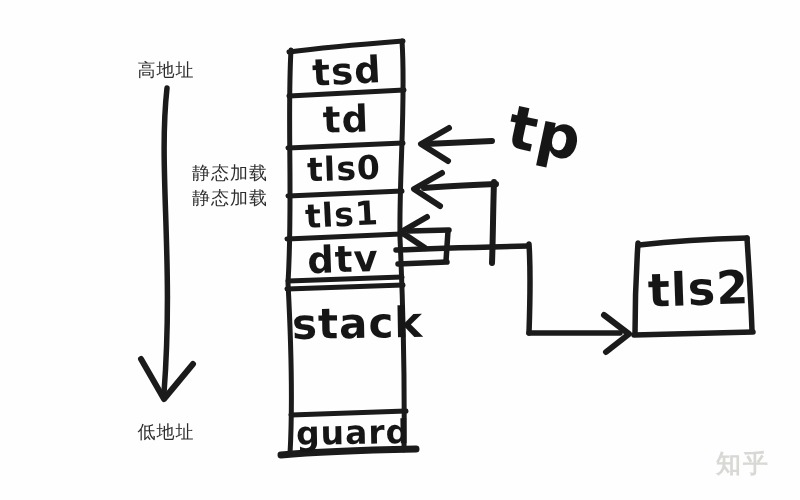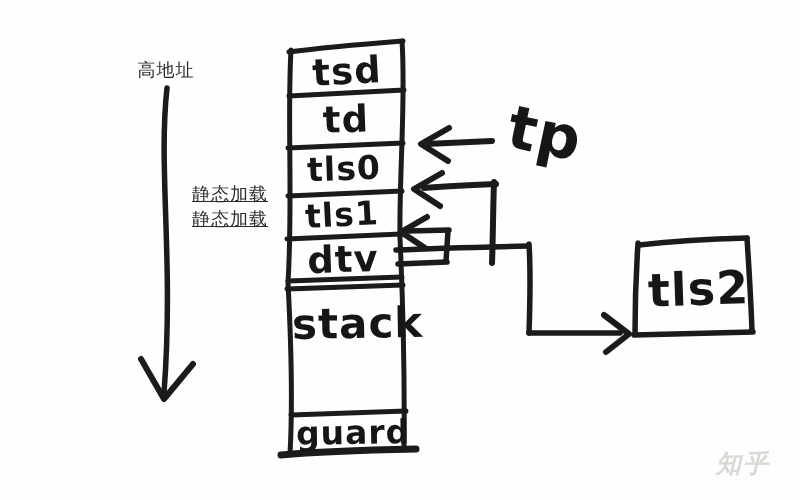--- a/index.html
+++ b/index.html
@@ -41,21 +41,21 @@
   }
   .hand {
     font-family: "DejaVu Sans", sans-serif;
     font-weight: 700;
     color: #161616;
     letter-spacing: 1px;
   }
   .cell-label { font-size: 34px; line-height: 1; }
 
   .lbl-high      { left: 118px; top: 58px;  width: 96px; }
-  .lbl-static    { left: 172px; top: 182px; width: 116px; line-height: 25px; text-decoration: underline; }
+  .lbl-static    { left: 172px; top: 161px; width: 116px; line-height: 25px; }
   .lbl-low       { left: 118px; top: 420px; width: 96px; }
   .lbl-dso       { left: 633px; top: 208px; width: 104px; font-size: 15px; }
 
   .lbl-tsd   { left: 290px; top: 53px;  width: 114px; font-size: 37px; transform: rotate(-3deg); }
   .lbl-td    { left: 290px; top: 101px; width: 112px; font-size: 37px; transform: rotate(-2deg); }
   .lbl-tls0  { left: 288px; top: 152px; width: 112px; font-size: 33px; transform: rotate(-2deg); }
   .lbl-tls1  { left: 287px; top: 198px; width: 110px; font-size: 33px; transform: rotate(-3deg); }
   .lbl-dtv   { left: 287px; top: 241px; width: 112px; font-size: 37px; transform: rotate(-2deg); }
   .lbl-stack { left: 292px; top: 303px; width: 114px; font-size: 42px; transform: rotate(-1deg); }
   .lbl-guard { left: 296px; top: 416px; width: 112px; font-size: 33px; transform: rotate(-1deg); }
@@ -64,21 +64,20 @@
 
   .watermark {
     position: absolute;
     left: 716px; top: 447px;
     width: 80px;
     font-size: 25px;
     font-weight: 600;
     color: #d8d8d4;
     letter-spacing: 2px;
     text-align: left;
-    font-style: italic;
   }
 </style>
 </head>
 <body>
 
 <div class="canvas">
 
   <svg class="ink-layer" viewBox="0 0 800 500">
 
     <g>
@@ -133,20 +132,21 @@
     </g>
   </svg>
 
   <div class="label cjk lbl-high">高地址</div>
 
   <div class="label cjk lbl-static">
     <span>静态加载</span><br>
     <span>静态加载</span>
   </div>
 
+  <div class="label cjk lbl-low">低地址</div>
 
 
   <div class="label hand cell-label lbl-tsd">tsd</div>
   <div class="label hand cell-label lbl-td">td</div>
   <div class="label hand cell-label lbl-tls0">tls0</div>
   <div class="label hand cell-label lbl-tls1">tls1</div>
   <div class="label hand cell-label lbl-dtv">dtv</div>
   <div class="label hand cell-label lbl-stack">stack</div>
   <div class="label hand cell-label lbl-guard">guard</div>
 

